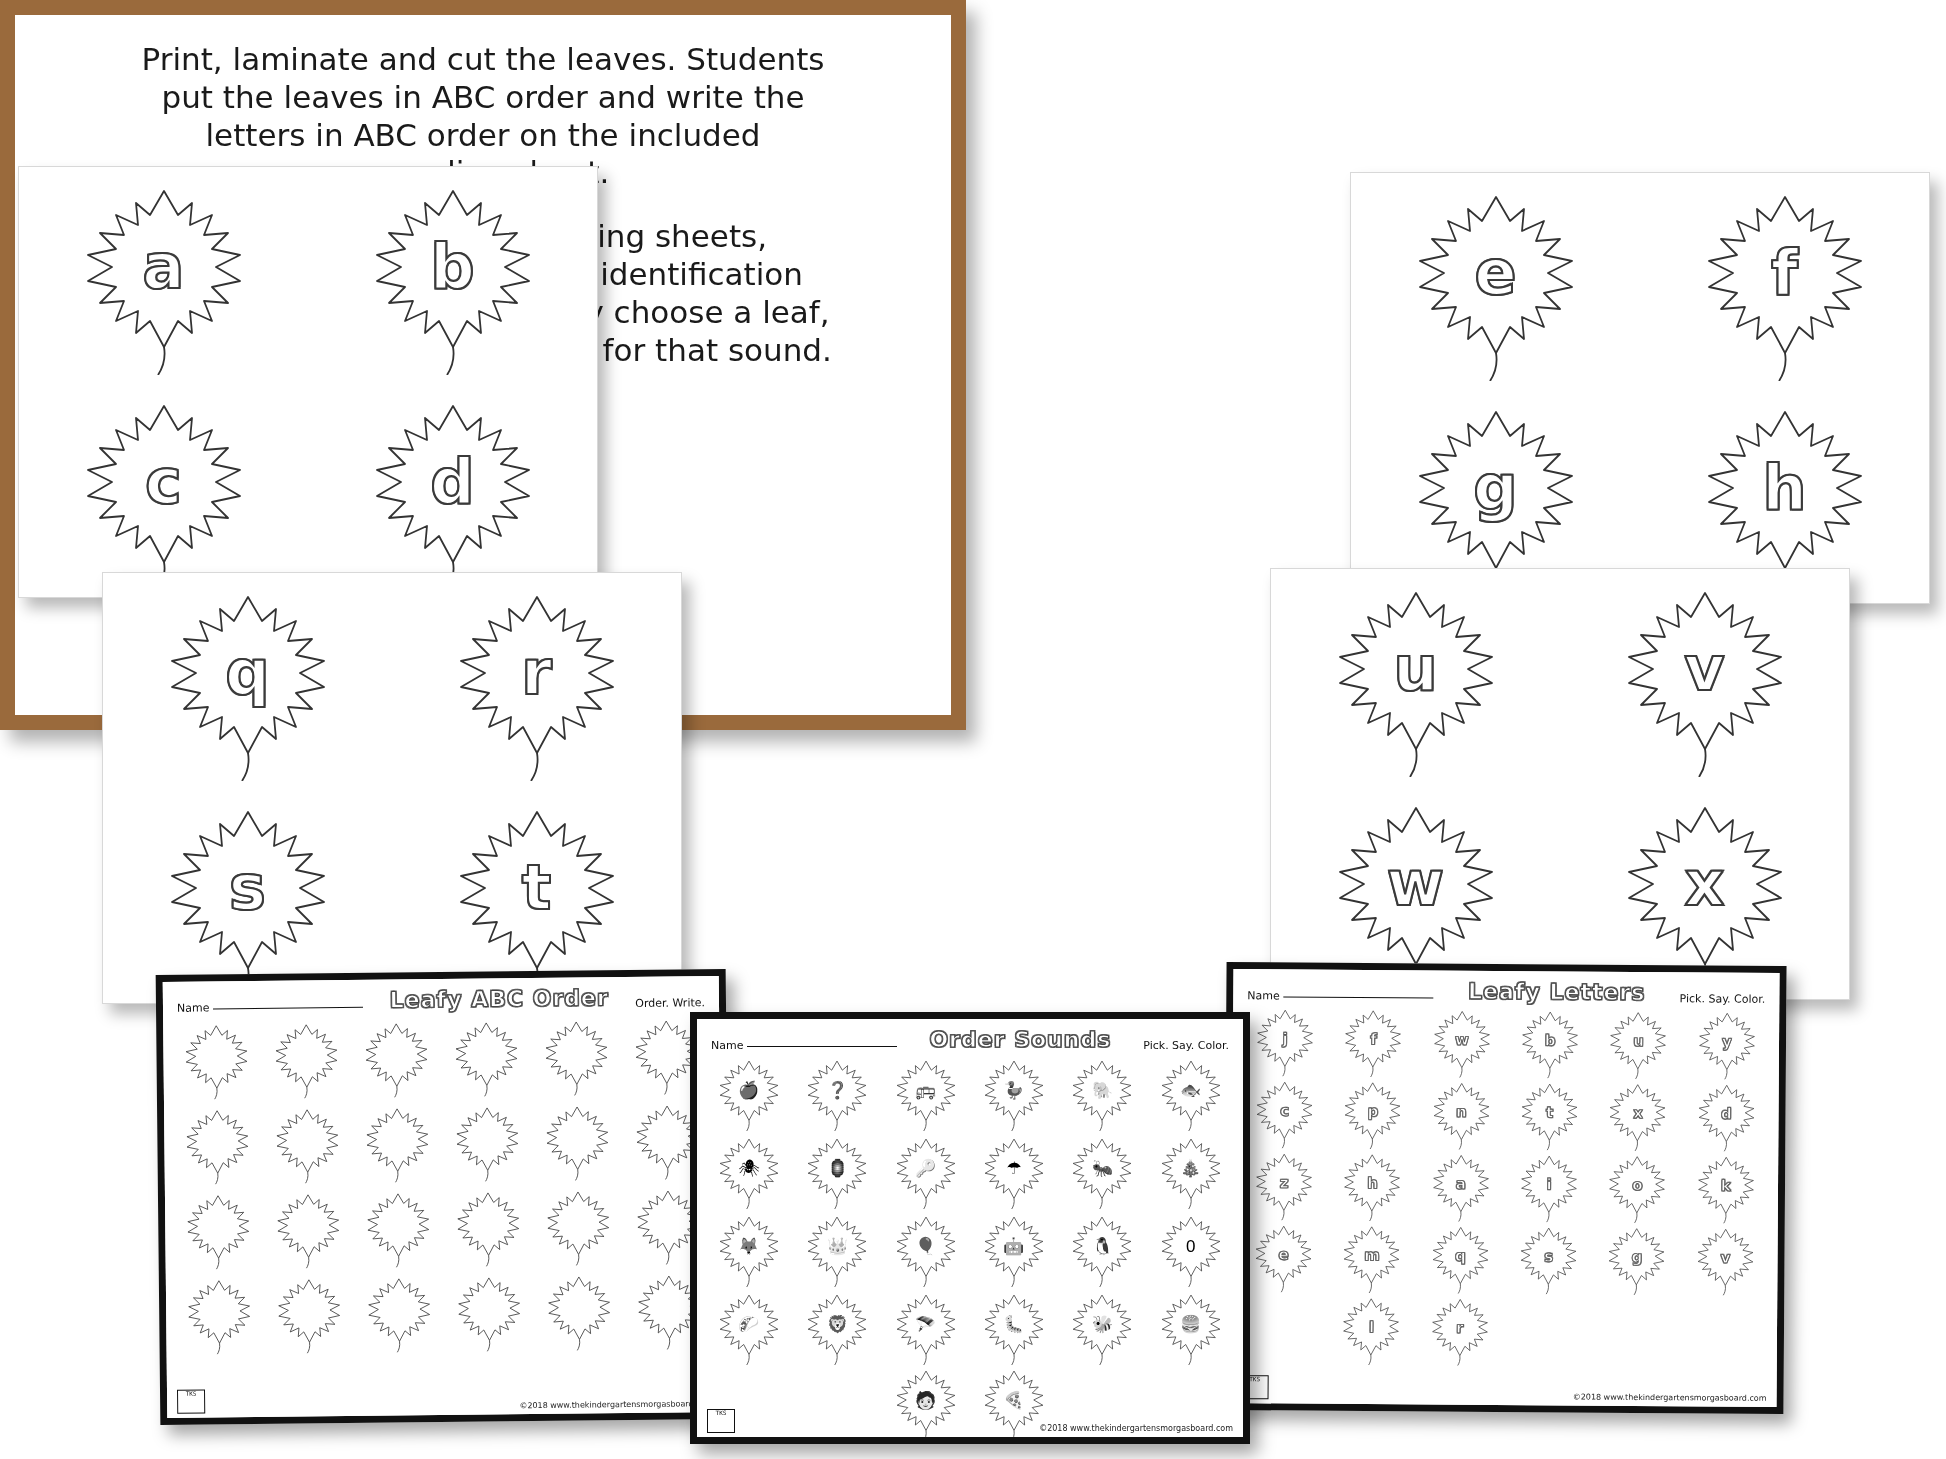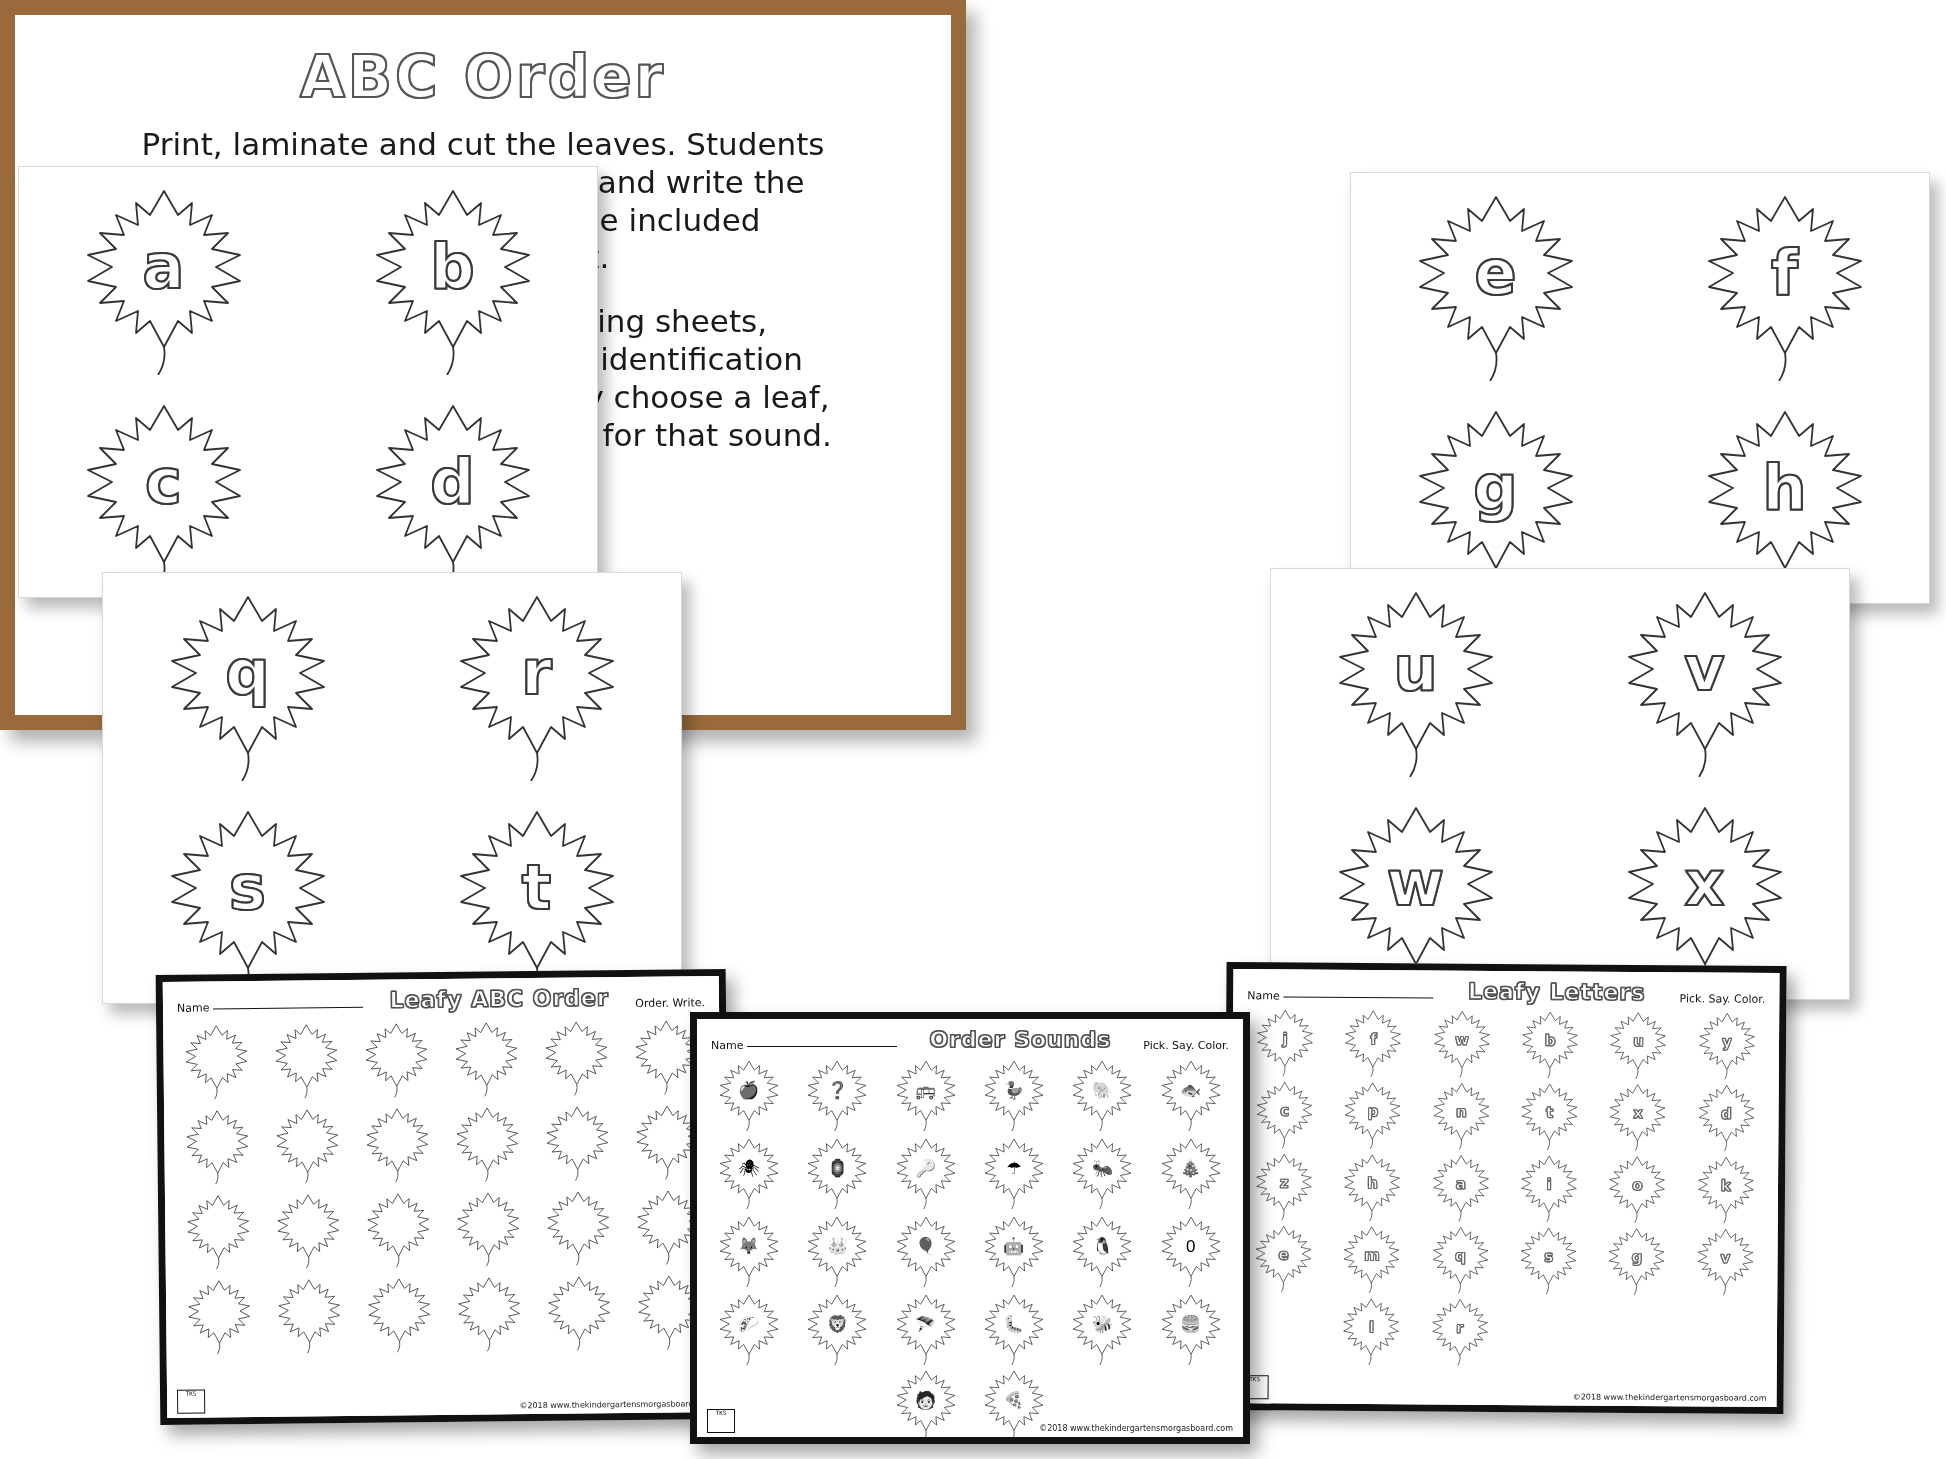--- a/index.html
+++ b/index.html
@@ -245,21 +245,20 @@
     transform: rotate(0.4deg);
   }
 </style>
 </head>
 <body>
 
 <div class="stage">
 
   <div class="info-card">
     <div class="info-inner">
-      <div class="info-title">ABC Order</div>
       <div class="info-body">
         <p>Print, laminate and cut the leaves. Students put the leaves in ABC order and write the letters in ABC order on the included recording sheet.</p>
         <p>Using the included recording sheets, students can work on letter identification and beginning sounds. Simply choose a leaf, and color the letter or picture for that sound.</p>
       </div>
     </div>
   </div>
 
   <div class="card leaf-card" id="card-abcd">
     <div class="grid">
       <div class="leaf-cell">

